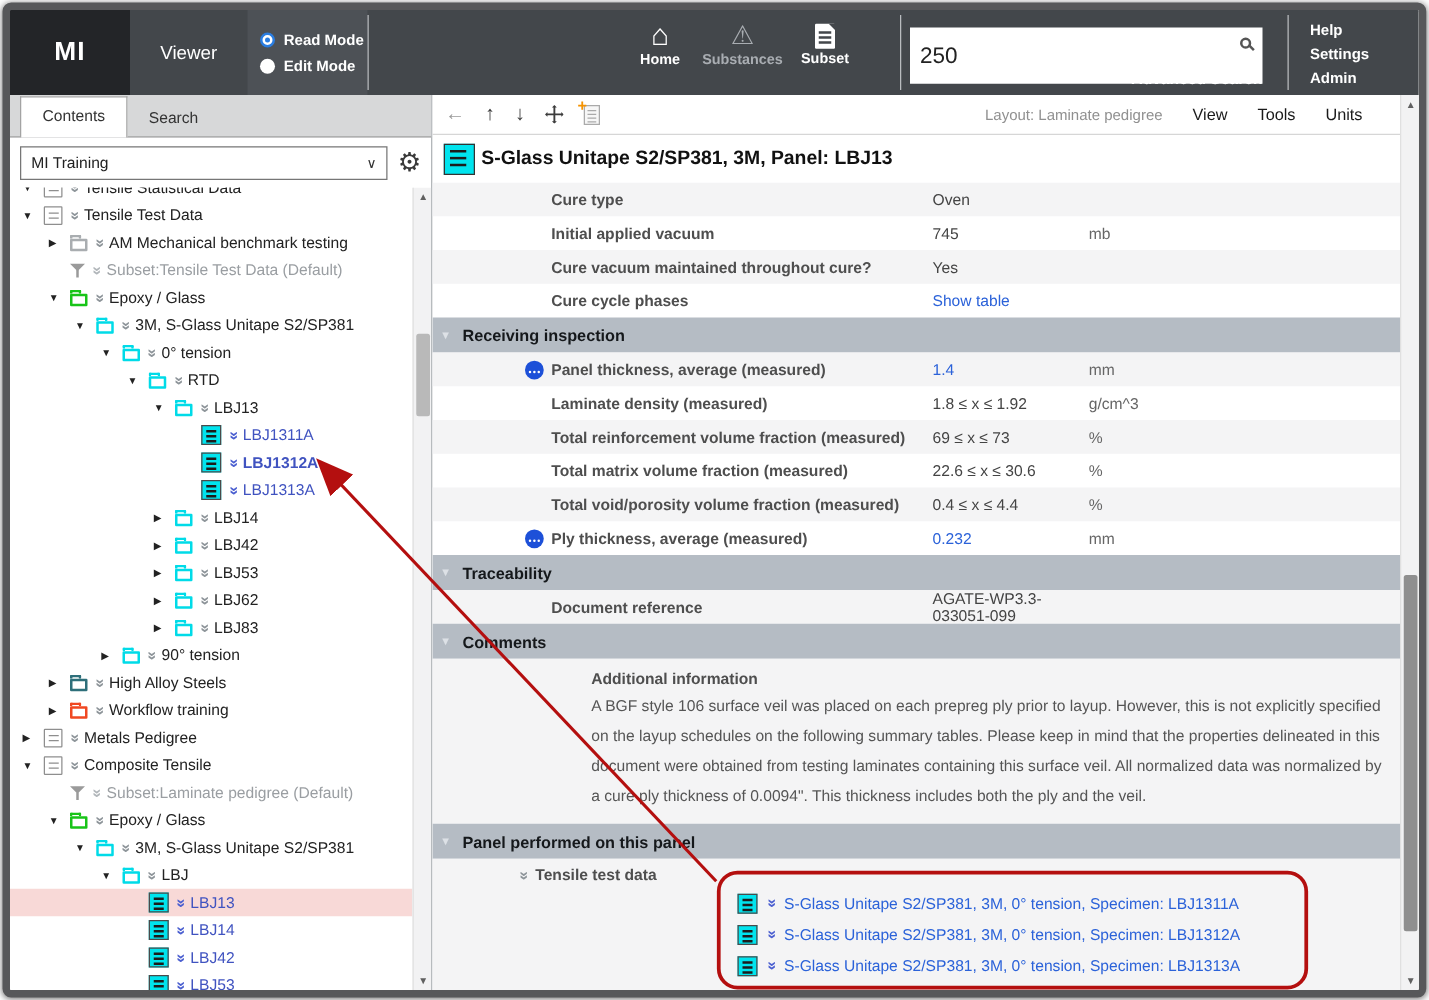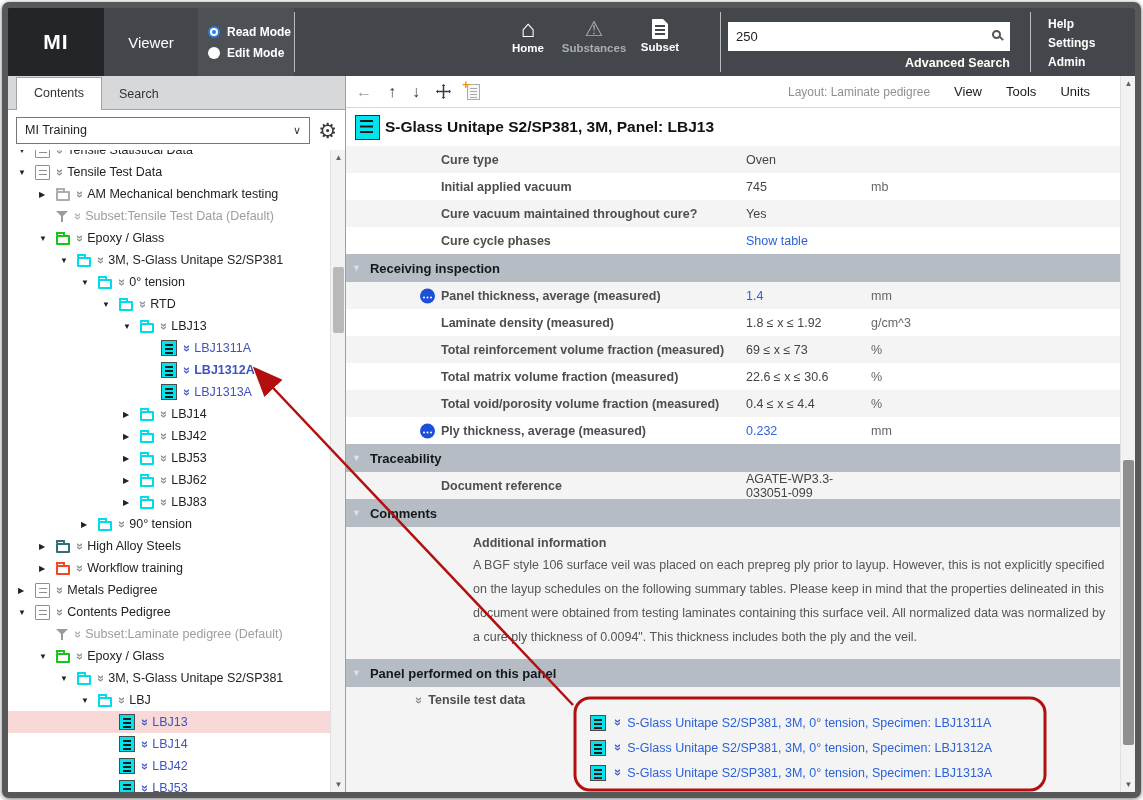--- a/index.html
+++ b/index.html
@@ -27,21 +27,21 @@
   .navitem .lbl{font-size:11.5px;font-weight:700;}
   .navitem.dis{color:#a9adb2;}
   .home-i{font-size:24px;line-height:22px;color:#fff;}
   .warn-i{font-size:21px;line-height:22px;color:#a9adb2;}
   .doc-i{width:16px;height:20px;background:#fff;border-radius:1px;position:relative;margin-top:1px;}
   .doc-i::before{content:"";position:absolute;right:0;top:0;border-left:5px solid transparent;
     border-top:5px solid #43474b;}
   .doc-i::after{content:"";position:absolute;left:3px;top:6px;width:10px;height:2px;background:#43474b;
     box-shadow:0 4px 0 #43474b,0 8px 0 #43474b;}
   .searchwrap{position:absolute;left:720px;top:14px;width:282px;}
-  .searchwrap input{width:282px;height:29px;border:none;padding:0 30px 0 8px;font-size:13px;
+  .searchwrap input{width:282px;height:45px;border:none;padding:0 30px 0 8px;font-size:18px;
     font-family:inherit;color:#222;outline:none;}
   .mag{position:absolute;right:9px;top:8px;width:9px;height:9px;border:2px solid #555;border-radius:50%;}
   .mag::after{content:"";position:absolute;width:2px;height:6px;background:#555;transform:rotate(-45deg);
     right:-3px;bottom:-4px;}
   .advsearch{position:absolute;left:720px;top:48px;width:282px;text-align:right;font-size:12.5px;
     font-weight:700;color:#fff;cursor:pointer;}
   .helpcol{position:absolute;left:1040px;top:7px;display:flex;flex-direction:column;gap:1px;}
   .helpcol span{font-size:12px;font-weight:700;line-height:18px;cursor:pointer;}
 
   
@@ -325,21 +325,21 @@
               <div class="trow" style="padding-left: 10px;">
                 <span class="exp closed"></span>
                 <span class="i-table"></span>
                 <span class="chev"></span>
                 <span class="tlabel">Metals Pedigree</span>
               </div>
               <div class="trow" style="padding-left: 10px;">
                 <span class="exp open"></span>
                 <span class="i-table"></span>
                 <span class="chev"></span>
-                <span class="tlabel">Contents Pedigree</span>
+                <span class="tlabel">Composite Tensile</span>
               </div>
               <div class="trow" style="padding-left: 31px;">
                 <span class="exp "></span>
                 <span class="i-filter"></span>
                 <span class="chev mut"></span>
                 <span class="tlabel mutt">Subset:Laminate pedigree (Default)</span>
               </div>
               <div class="trow" style="padding-left: 31px;">
                 <span class="exp open"></span>
                 <span class="i-folder" style="--c: #18c418;"></span>

